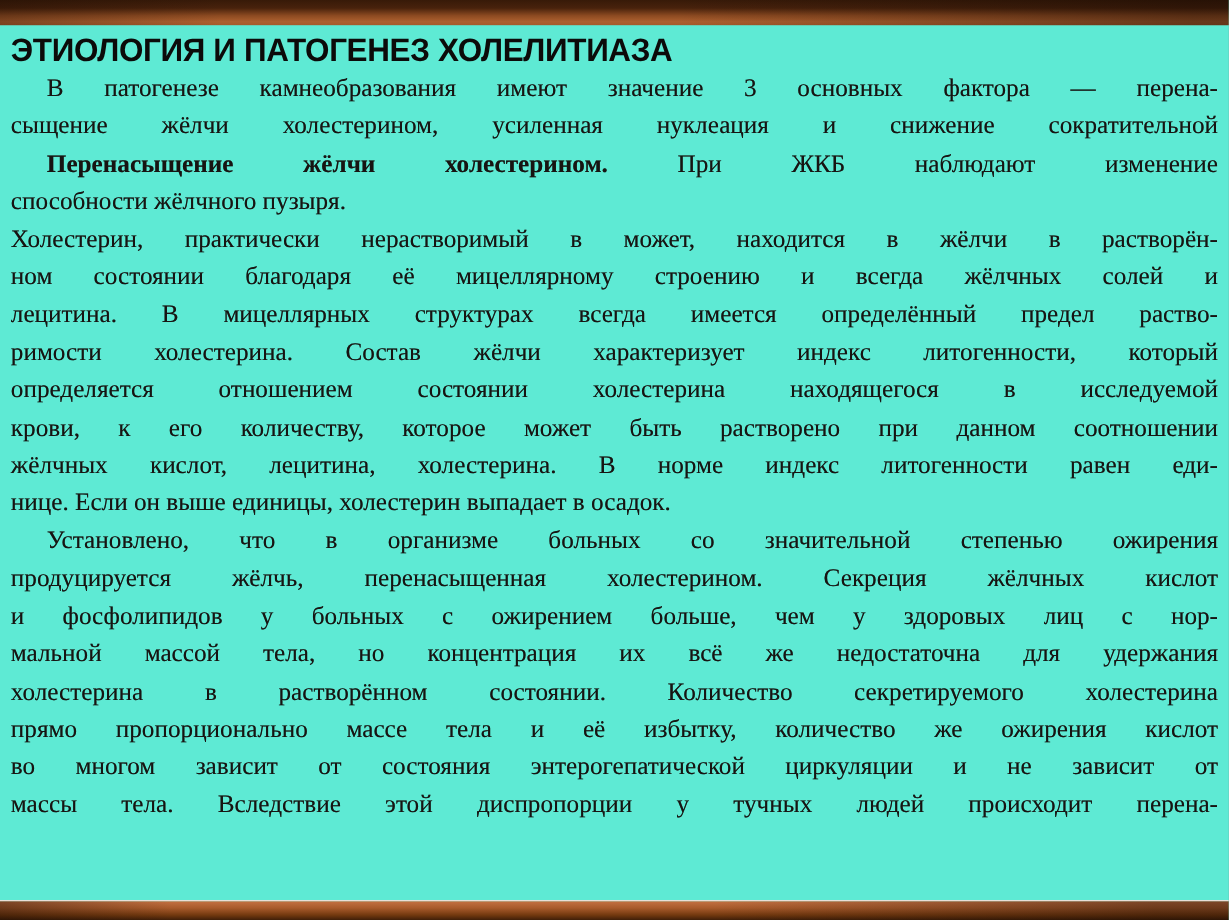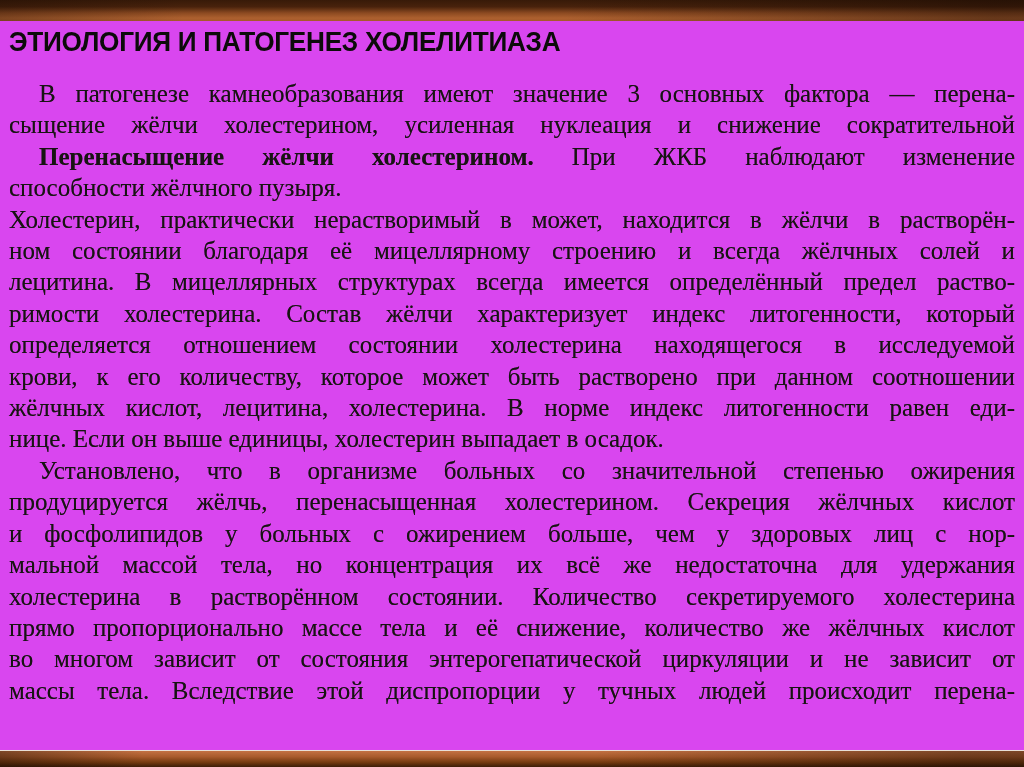--- a/index.html
+++ b/index.html
@@ -2,21 +2,21 @@
 <html><head>
 <meta charset="utf-8">
 <style>
   html, body { margin: 0; padding: 0; }
   body { width: 1024px; height: 767px; overflow: hidden; background: #888; }
 
   .slide {
     position: relative;
     width: 1024px;
     height: 767px;
-    background: #d946ef;
+    background: #5eead4;
     font-family: "Liberation Serif", serif;
     overflow: hidden;
   }
 
   .top-bar {
     position: absolute;
     top: 0; left: 0; right: 0;
     height: 21px;
     background:
       linear-gradient(to right, rgba(20,8,2,0.30) 0%, rgba(20,8,2,0) 18%, rgba(20,8,2,0) 55%, rgba(20,8,2,0.45) 97%),
@@ -48,23 +48,23 @@
     font-size: 27px;
     line-height: 28px;
     letter-spacing: -0.3px;
     color: #0c0b0a;
     transform: scaleX(0.97);
     transform-origin: 0 50%;
     white-space: nowrap;
   }
 
   .body-text {
-    margin-top: 22px;
+    margin-top: 2px;
     color: #171412;
-    font-size: 25px;
+    font-size: 21px;
     line-height: 31.4px;
     text-shadow: 0 0 0.5px rgba(20,15,10,0.55);
   }
 
   .line {
     text-align: justify;
     text-align-last: justify;
     white-space: normal;
   }
   .line.para-end {
@@ -94,20 +94,20 @@
         <div class="line">римости холестерина. Состав жёлчи характеризует индекс литогенности, который</div>
         <div class="line">определяется отношением состоянии холестерина находящегося в исследуемой</div>
         <div class="line">крови, к его количеству, которое может быть растворено при данном соотношении</div>
         <div class="line">жёлчных кислот, лецитина, холестерина. В норме индекс литогенности равен еди-</div>
         <div class="line para-end">нице. Если он выше единицы, холестерин выпадает в осадок.</div>
         <div class="line indent">Установлено, что в организме больных со значительной степенью ожирения</div>
         <div class="line">продуцируется жёлчь, перенасыщенная холестерином. Секреция жёлчных кислот</div>
         <div class="line">и фосфолипидов у больных с ожирением больше, чем у здоровых лиц с нор-</div>
         <div class="line">мальной массой тела, но концентрация их всё же недостаточна для удержания</div>
         <div class="line">холестерина в растворённом состоянии. Количество секретируемого холестерина</div>
-        <div class="line">прямо пропорционально массе тела и её снижение, количество же жёлчных кислот</div>
+        <div class="line">прямо пропорционально массе тела и её избытку, количество же ожирения кислот</div>
         <div class="line">во многом зависит от состояния энтерогепатической циркуляции и не зависит от</div>
         <div class="line">массы тела. Вследствие этой диспропорции у тучных людей происходит перена-</div>
       </div>
   </div>
 
   <div class="bottom-bar"></div>
 </div>
 
 </body></html>

